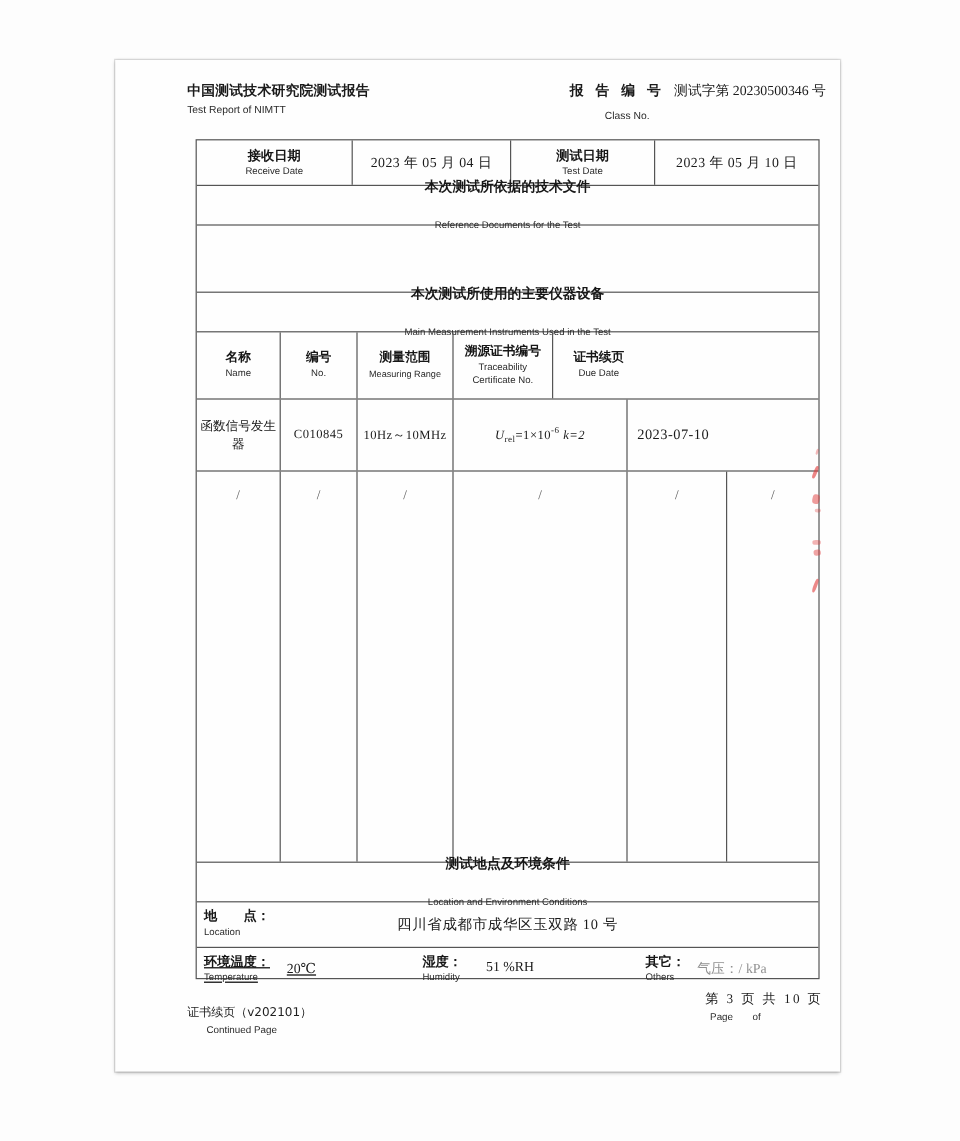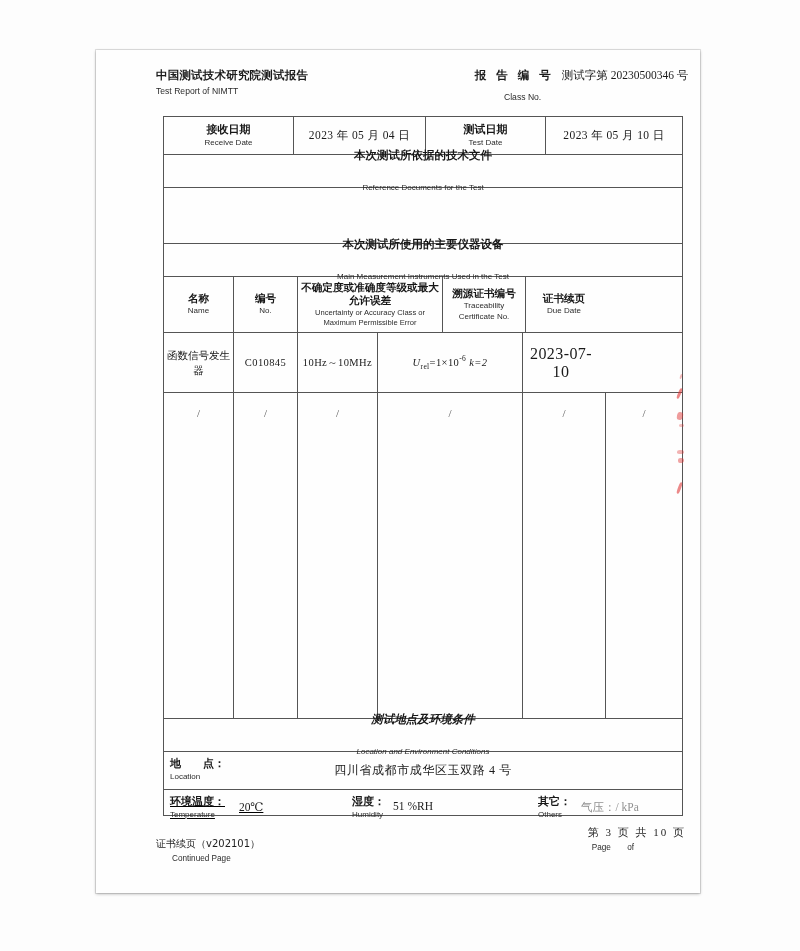--- a/index.html
+++ b/index.html
@@ -280,23 +280,23 @@
 
     <div class="trow" style="height:56px;">
       <div class="tcell" style="width:70px;">
         <div class="lbl-cn ihead">名称</div>
         <div class="lbl-en">Name</div>
       </div>
       <div class="tcell" style="width:64px;">
         <div class="lbl-cn ihead">编号</div>
         <div class="lbl-en">No.</div>
       </div>
-      <div class="tcell" style="width:145px;">
-        <div class="lbl-cn ihead">不确定度或准确度等级或最大允许误差</div>
-        <div class="lbl-en tight">Uncertainty or Accuracy Class or Maximum Permissible Error</div>
+      <div class="tcell" style="width:80px;">
+        <div class="lbl-cn ihead">测量范围</div>
+        <div class="lbl-en tight">Measuring Range</div>
       </div>
       <div class="tcell" style="width:83px;">
         <div class="lbl-cn ihead">溯源证书编号</div>
         <div class="lbl-en">Traceability Certificate No.</div>
       </div>
       <div class="tcell nr" style="width:76px;">
         <div class="lbl-cn ihead">证书续页</div>
         <div class="lbl-en">Due Date</div>
       </div>
     </div>
@@ -310,21 +310,21 @@
       </div>
       <div class="tcell" style="width:80px;">
         <div class="val" style="font-size:10.5px;">10Hz～10MHz</div>
       </div>
       <div class="tcell" style="width:145px;">
         <div class="val" style="font-size:10.5px;">
           <i>U</i><sub style="font-size:7.5px;">rel</sub><span>=1×10</span><sup style="font-size:7.5px;">-6</sup>&nbsp;<i>k=2</i>
         </div>
       </div>
       <div class="tcell nr" style="width:76px;">
-        <div class="val" style="font-size:16px;">2023-07-10</div>
+        <div class="val" style="font-size:12px;">2023-07-10</div>
       </div>
     </div>
 
     <div class="trow" style="height:326px;">
       <div class="tcell" style="width:70px; justify-content:flex-start; padding-top:14px;">
         <div class="blankcell">/</div>
       </div>
       <div class="tcell" style="width:64px; justify-content:flex-start; padding-top:14px;">
         <div class="blankcell">/</div>
       </div>
@@ -335,49 +335,49 @@
         <div class="blankcell">/</div>
       </div>
       <div class="tcell" style="width:83px; justify-content:flex-start; padding-top:14px;">
         <div class="blankcell">/</div>
       </div>
       <div class="tcell nr" style="width:76px; justify-content:flex-start; padding-top:14px;">
         <div class="blankcell">/</div>
       </div>
     </div>
 
-    <div class="trow" style="height:33px;font-style:italic;">
+    <div class="trow" style="height:33px;">
       <div class="banner">
         <div class="lbl-cn" style="font-size:11.5px;">测试地点及环境条件</div>
         <div class="lbl-en">Location and Environment Conditions</div>
       </div>
     </div>
 
     <div class="loc-row">
       <div class="stack">
         <span class="lbl-cn">地　　点：</span>
         <span class="lbl-en">Location</span>
       </div>
-      <div class="addr">四川省成都市成华区玉双路 4 号</div>
+      <div class="addr">四川省成都市成华区玉双路 10 号</div>
     </div>
 
     <div class="loc-row last">
       <div class="env-group" style="width:182px;text-decoration:underline;">
         <div class="stack">
           <span class="lbl-cn">环境温度：</span>
           <span class="lbl-en">Temperature</span>
         </div>
         <div class="inline-val" style="margin-left:14px;">20℃</div>
       </div>
       <div class="env-group" style="width:186px;">
         <div class="stack">
           <span class="lbl-cn">湿度：</span>
           <span class="lbl-en">Humidity</span>
         </div>
-        <div class="inline-val" style="margin-left:8px;">51 %RH</div>
+        <div class="inline-val" style="margin-left:20px;">51 %RH</div>
       </div>
       <div class="env-group">
         <div class="stack">
           <span class="lbl-cn">其它：</span>
           <span class="lbl-en">Others</span>
         </div>
         <div class="inline-val faint" style="margin-left:10px;">气压：/ kPa</div>
       </div>
     </div>
 

